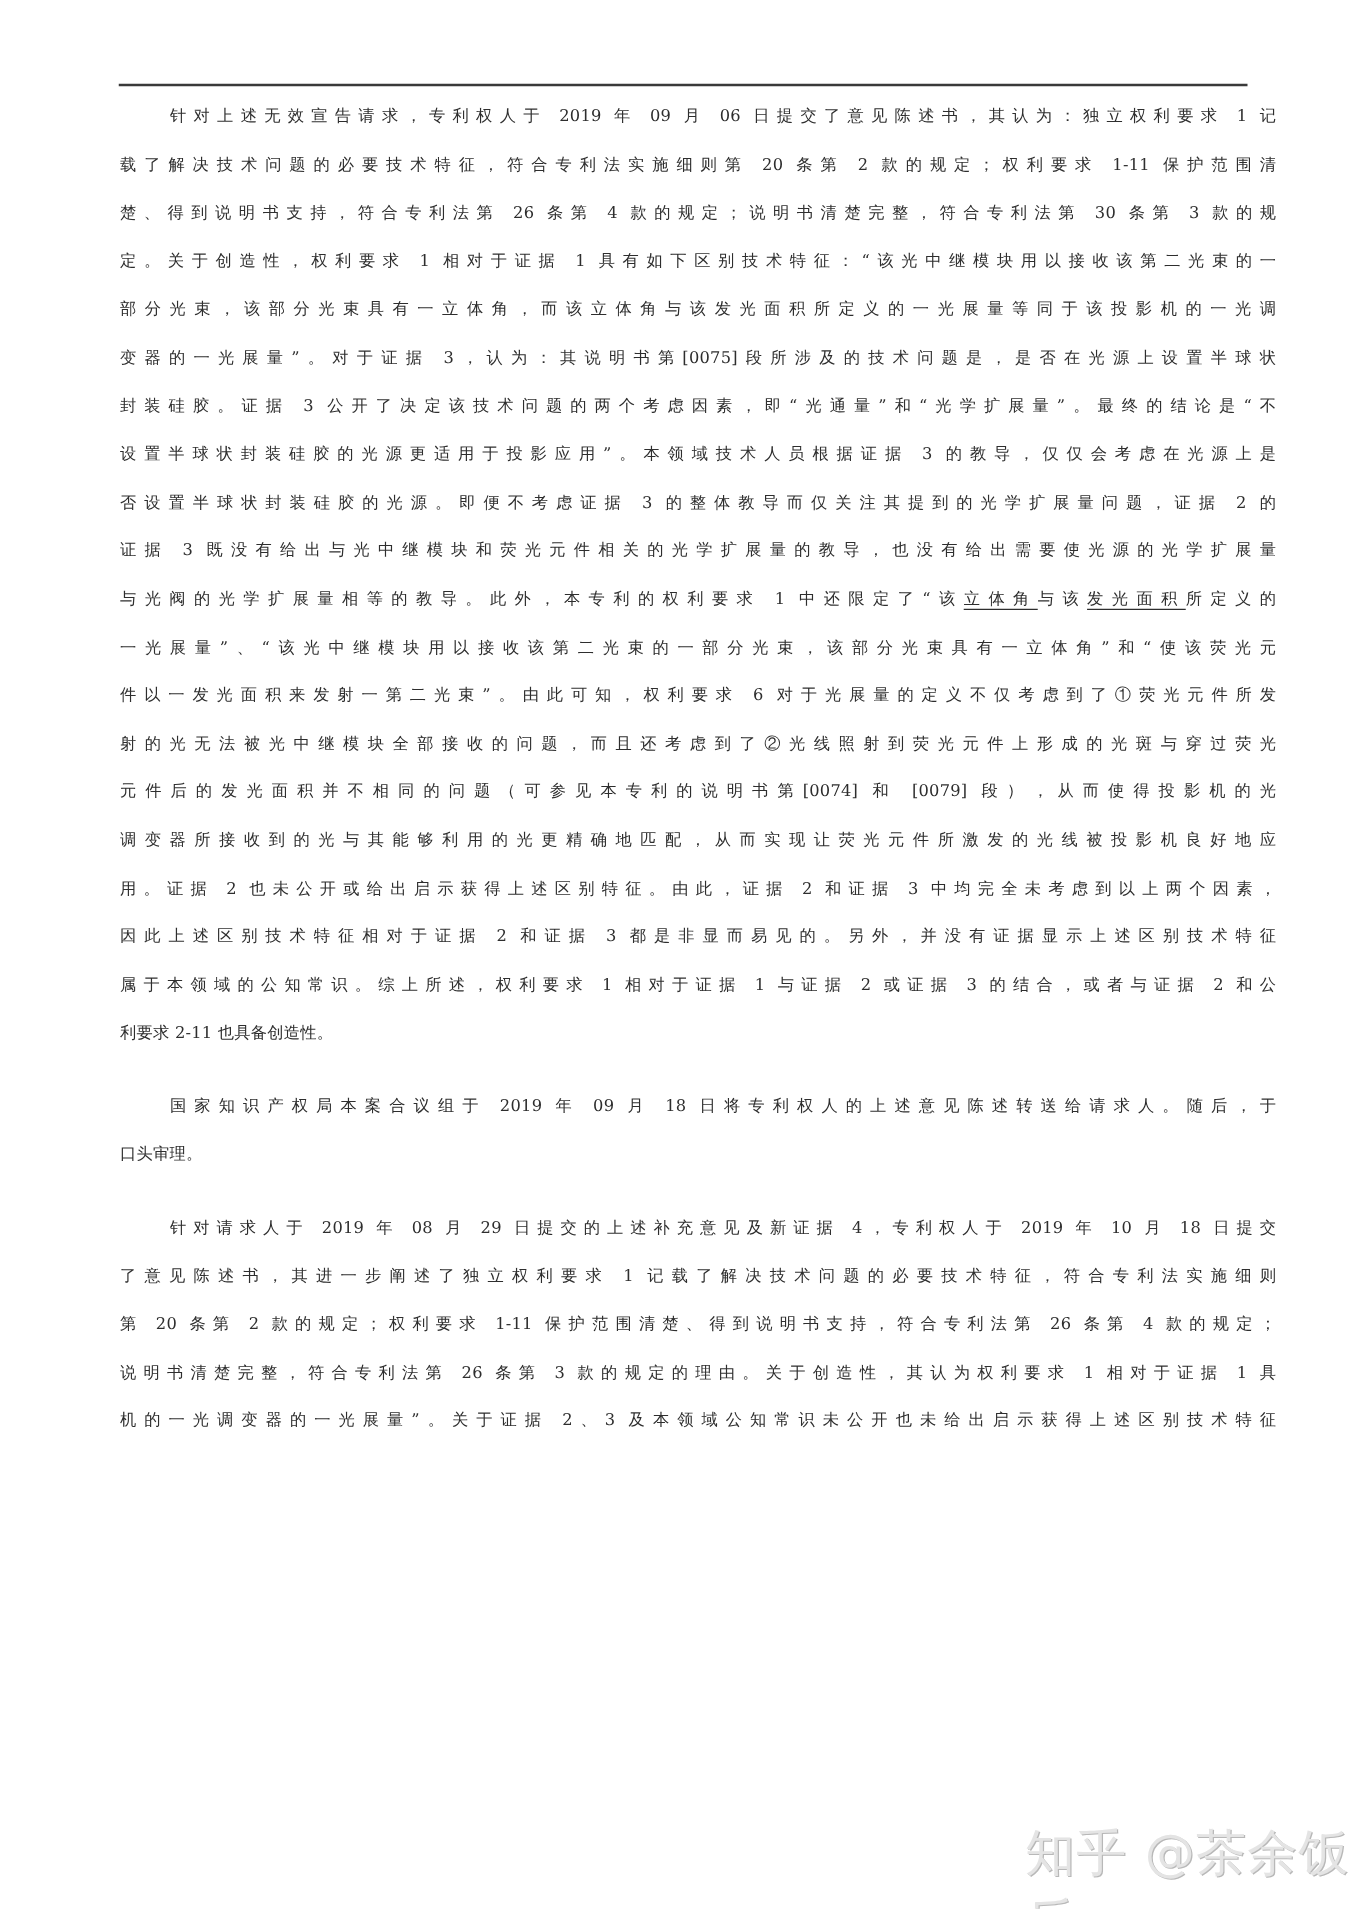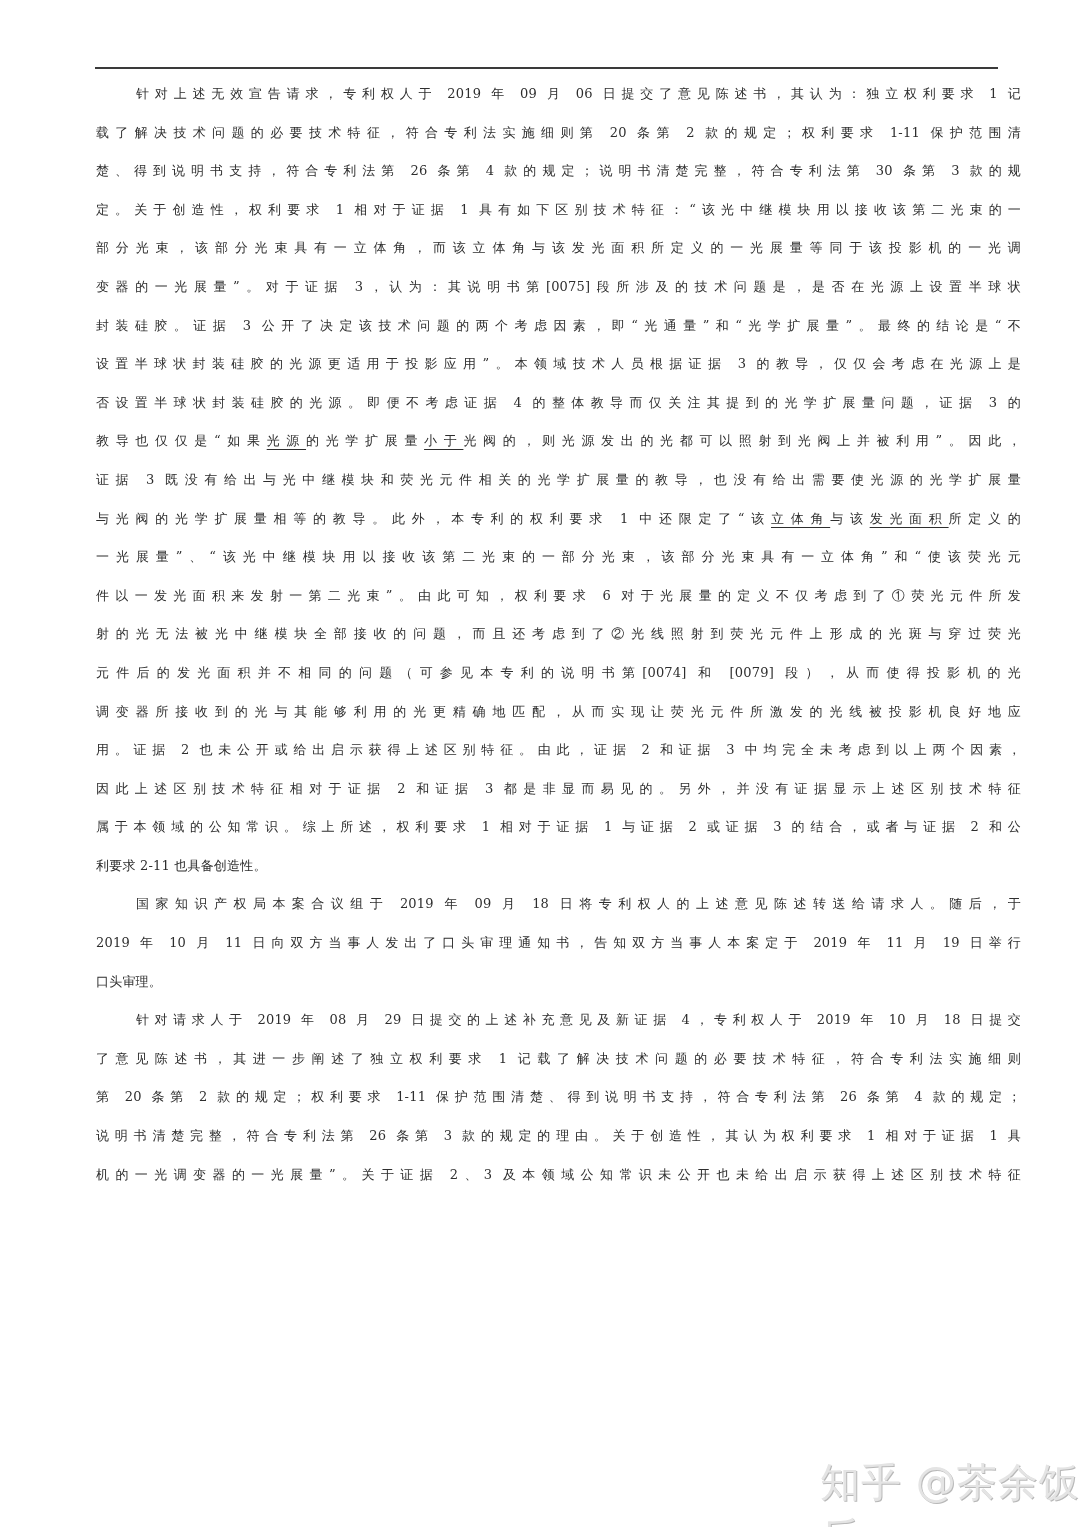--- a/index.html
+++ b/index.html
@@ -5,59 +5,57 @@
   html, body { margin: 0; padding: 0; background: #ffffff; }
   body { width: 1080px; height: 1527px; position: relative; overflow: hidden;
          font-family: "DejaVu Serif", "Liberation Serif", serif; color: #2e2e2e; }
   .rule { position: absolute; left: 95px; top: 67px; width: 903px; height: 2px; background: #3a3a3a; }
   .doc { position: absolute; left: 96px; top: 75px; width: 925px; }
   .line { display: block; height: 38.6px; line-height: 38.6px; font-size: 13px;
           text-align: justify; text-align-last: justify; white-space: nowrap; overflow: visible; letter-spacing: 0.2px; }
   .line.last { text-align-last: left; }
   .line.indent { padding-left: 40px; }
   .para { display: block; }
-  .para + .para { }
+  .para + .para { margin-top: 20px; }
   .u { text-decoration: underline; text-underline-offset: 4px; }
   .wm { position: absolute; left: 820px; top: 1455px; font-family: "DejaVu Sans", sans-serif;
         font-size: 40px; color: #e4e4e4; letter-spacing: 1px;
         text-shadow: 1px 1px 0 #b8b8b8, -1px -1px 0 #ffffff; }
 </style>
 </head>
 <body>
 
 <div class="rule"></div>
 
 <div class="doc">
   <div class="para">
     <span class="line indent">针对上述无效宣告请求，专利权人于 2019 年 09 月 06 日提交了意见陈述书，其认为：独立权利要求 1 记</span>
     <span class="line">载了解决技术问题的必要技术特征，符合专利法实施细则第 20 条第 2 款的规定；权利要求 1-11 保护范围清</span>
     <span class="line">楚、得到说明书支持，符合专利法第 26 条第 4 款的规定；说明书清楚完整，符合专利法第 30 条第 3 款的规</span>
     <span class="line">定。关于创造性，权利要求 1 相对于证据 1 具有如下区别技术特征：“该光中继模块用以接收该第二光束的一</span>
     <span class="line">部分光束，该部分光束具有一立体角，而该立体角与该发光面积所定义的一光展量等同于该投影机的一光调</span>
     <span class="line">变器的一光展量”。对于证据 3，认为：其说明书第[0075]段所涉及的技术问题是，是否在光源上设置半球状</span>
     <span class="line">封装硅胶。证据 3 公开了决定该技术问题的两个考虑因素，即“光通量”和“光学扩展量”。最终的结论是“不</span>
     <span class="line">设置半球状封装硅胶的光源更适用于投影应用”。本领域技术人员根据证据 3 的教导，仅仅会考虑在光源上是</span>
-    <span class="line">否设置半球状封装硅胶的光源。即便不考虑证据 4 的整体教导而仅关注其提到的光学扩展量问题，证据 3 的</span>
-    <span class="line"><span>教导也仅仅是“如果</span><span class="u">光源</span><span>的光学扩展量</span><span class="u">小于</span><span>光阀的，则光源发出的光都可以照射到光阀上并被利用”。因此，</span></span>
+    <span class="line">否设置半球状封装硅胶的光源。即便不考虑证据 3 的整体教导而仅关注其提到的光学扩展量问题，证据 2 的</span>
     <span class="line">证据 3 既没有给出与光中继模块和荧光元件相关的光学扩展量的教导，也没有给出需要使光源的光学扩展量</span>
     <span class="line"><span>与光阀的光学扩展量相等的教导。此外，本专利的权利要求 1 中还限定了“该</span><span class="u">立体角</span><span>与该</span><span class="u">发光面积</span><span>所定义的</span></span>
     <span class="line">一光展量”、“该光中继模块用以接收该第二光束的一部分光束，该部分光束具有一立体角”和“使该荧光元</span>
     <span class="line">件以一发光面积来发射一第二光束”。由此可知，权利要求 6 对于光展量的定义不仅考虑到了①荧光元件所发</span>
     <span class="line">射的光无法被光中继模块全部接收的问题，而且还考虑到了②光线照射到荧光元件上形成的光斑与穿过荧光</span>
     <span class="line">元件后的发光面积并不相同的问题（可参见本专利的说明书第[0074] 和 [0079] 段），从而使得投影机的光</span>
     <span class="line">调变器所接收到的光与其能够利用的光更精确地匹配，从而实现让荧光元件所激发的光线被投影机良好地应</span>
     <span class="line">用。证据 2 也未公开或给出启示获得上述区别特征。由此，证据 2 和证据 3 中均完全未考虑到以上两个因素，</span>
     <span class="line">因此上述区别技术特征相对于证据 2 和证据 3 都是非显而易见的。另外，并没有证据显示上述区别技术特征</span>
     <span class="line">属于本领域的公知常识。综上所述，权利要求 1 相对于证据 1 与证据 2 或证据 3 的结合，或者与证据 2 和公</span>
     <span class="line last">利要求 2-11 也具备创造性。</span>
   </div>
 
   <div class="para">
     <span class="line indent">国家知识产权局本案合议组于 2019 年 09 月 18 日将专利权人的上述意见陈述转送给请求人。随后，于</span>
-    <span class="line">2019 年 10 月 11 日向双方当事人发出了口头审理通知书，告知双方当事人本案定于 2019 年 11 月 19 日举行</span>
     <span class="line last">口头审理。</span>
   </div>
 
   <div class="para">
     <span class="line indent">针对请求人于 2019 年 08 月 29 日提交的上述补充意见及新证据 4，专利权人于 2019 年 10 月 18 日提交</span>
     <span class="line">了意见陈述书，其进一步阐述了独立权利要求 1 记载了解决技术问题的必要技术特征，符合专利法实施细则</span>
     <span class="line">第 20 条第 2 款的规定；权利要求 1-11 保护范围清楚、得到说明书支持，符合专利法第 26 条第 4 款的规定；</span>
     <span class="line">说明书清楚完整，符合专利法第 26 条第 3 款的规定的理由。关于创造性，其认为权利要求 1 相对于证据 1 具</span>
     <span class="line">机的一光调变器的一光展量”。关于证据 2、3 及本领域公知常识未公开也未给出启示获得上述区别技术特征</span>
   </div>

